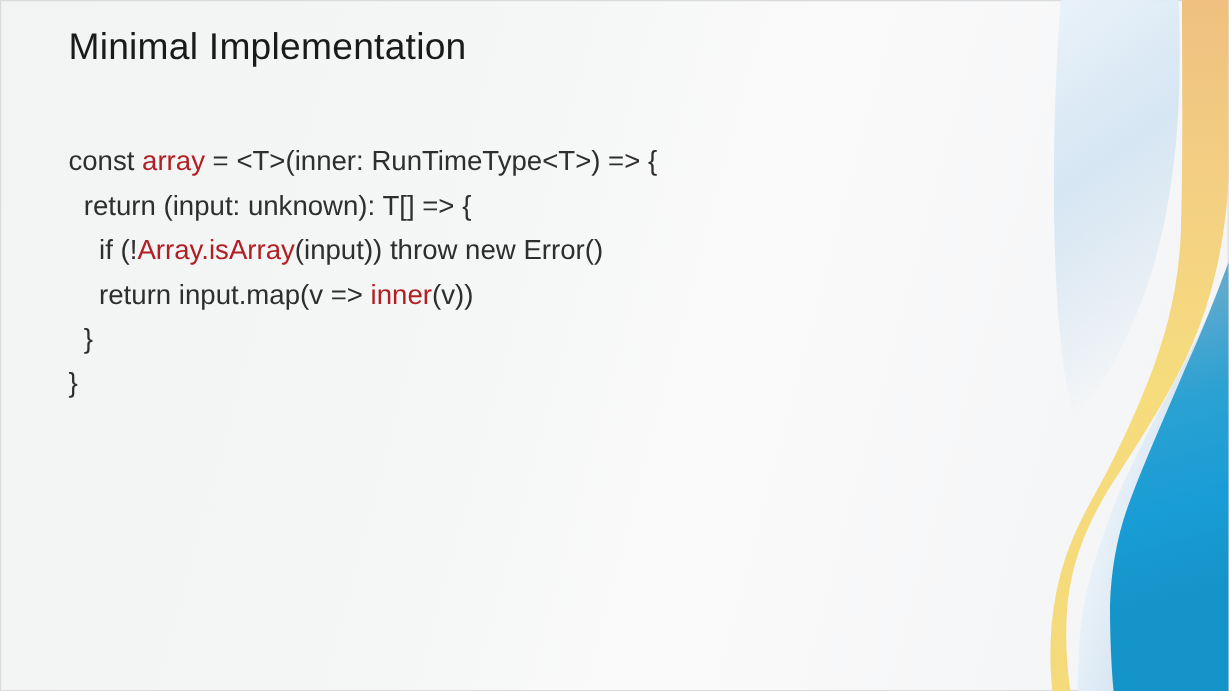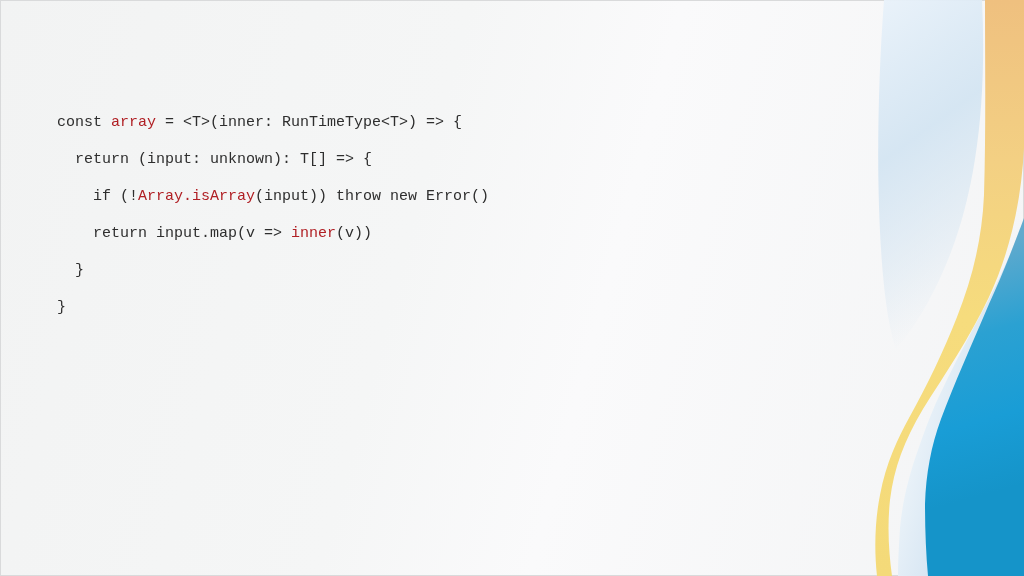--- a/index.html
+++ b/index.html
@@ -35,23 +35,23 @@
     top: 21px;
     font-size: 31px;
     font-weight: 400;
     letter-spacing: 0.2px;
     color: var(--title-text);
     white-space: nowrap;
   }
   .code {
     position: absolute;
     left: 57px;
-    top: 104px;
-    font-family: Liberation Mono, monospace;
-    font-size: 15px;
+    top: 116px;
+    font-family: Liberation Sans, sans-serif;
+    font-size: 23px;
     line-height: 37px;
     color: var(--code-text);
     white-space: pre;
   }
   .code .tok-accent { color: var(--code-accent); }
 </style>
 </head>
 <body>
 
 <div class="slide">
@@ -113,16 +113,17 @@
              C904,441 894,468 890,500
              C887,528 889,554 892,576
              L877,576
              C874,549 875,520 880,495
              C886,463 898,438 909,418
              C927,386 944,350 957,317
              C972,279 982,240 984,195
              C986,130 985,60 985,0 Z"></path>
   </svg>
 
+  <h1 class="slide-title">Minimal Implementation</h1>
 
   <pre class="code"><div><span>const </span><span class="tok-accent">array</span><span> = &lt;T&gt;(inner: RunTimeType&lt;T&gt;) =&gt; {</span></div><div><span>  return (input: unknown): T[] =&gt; {</span></div><div><span>    if (!</span><span class="tok-accent">Array.isArray</span><span>(input)) throw new Error()</span></div><div><span>    return input.map(v =&gt; </span><span class="tok-accent">inner</span><span>(v))</span></div><div><span>  }</span></div><div><span>}</span></div></pre>
 
 </div>
 
 </body></html>

